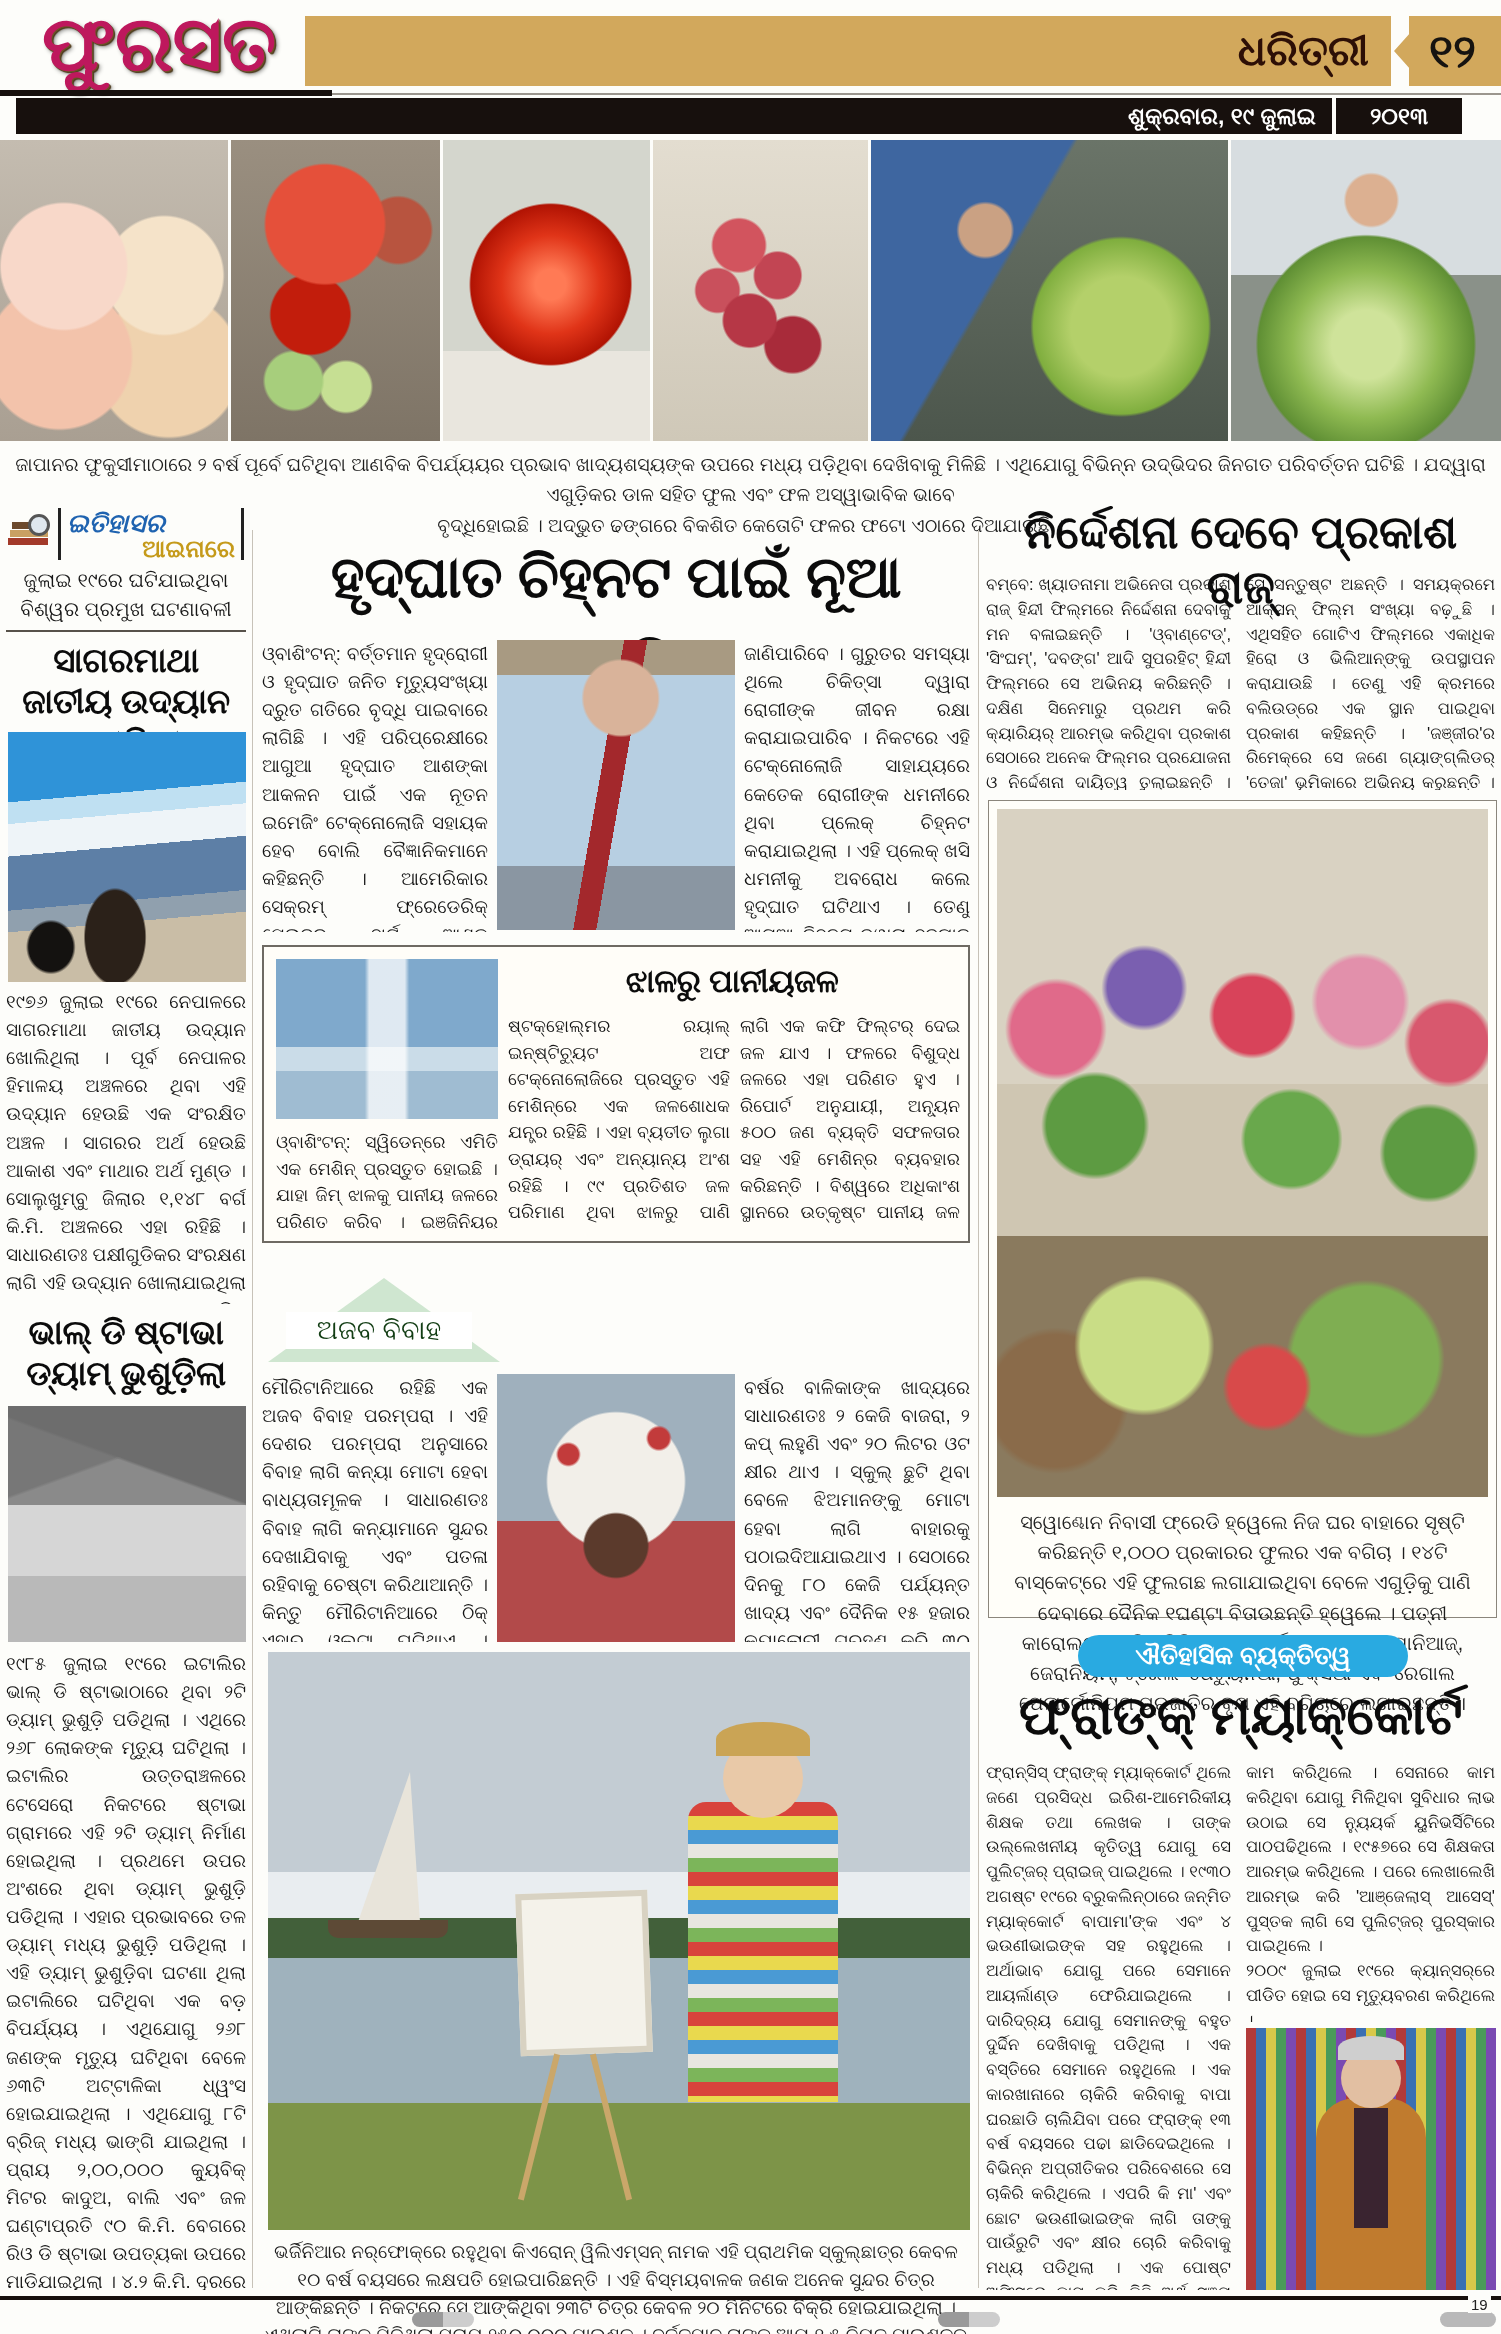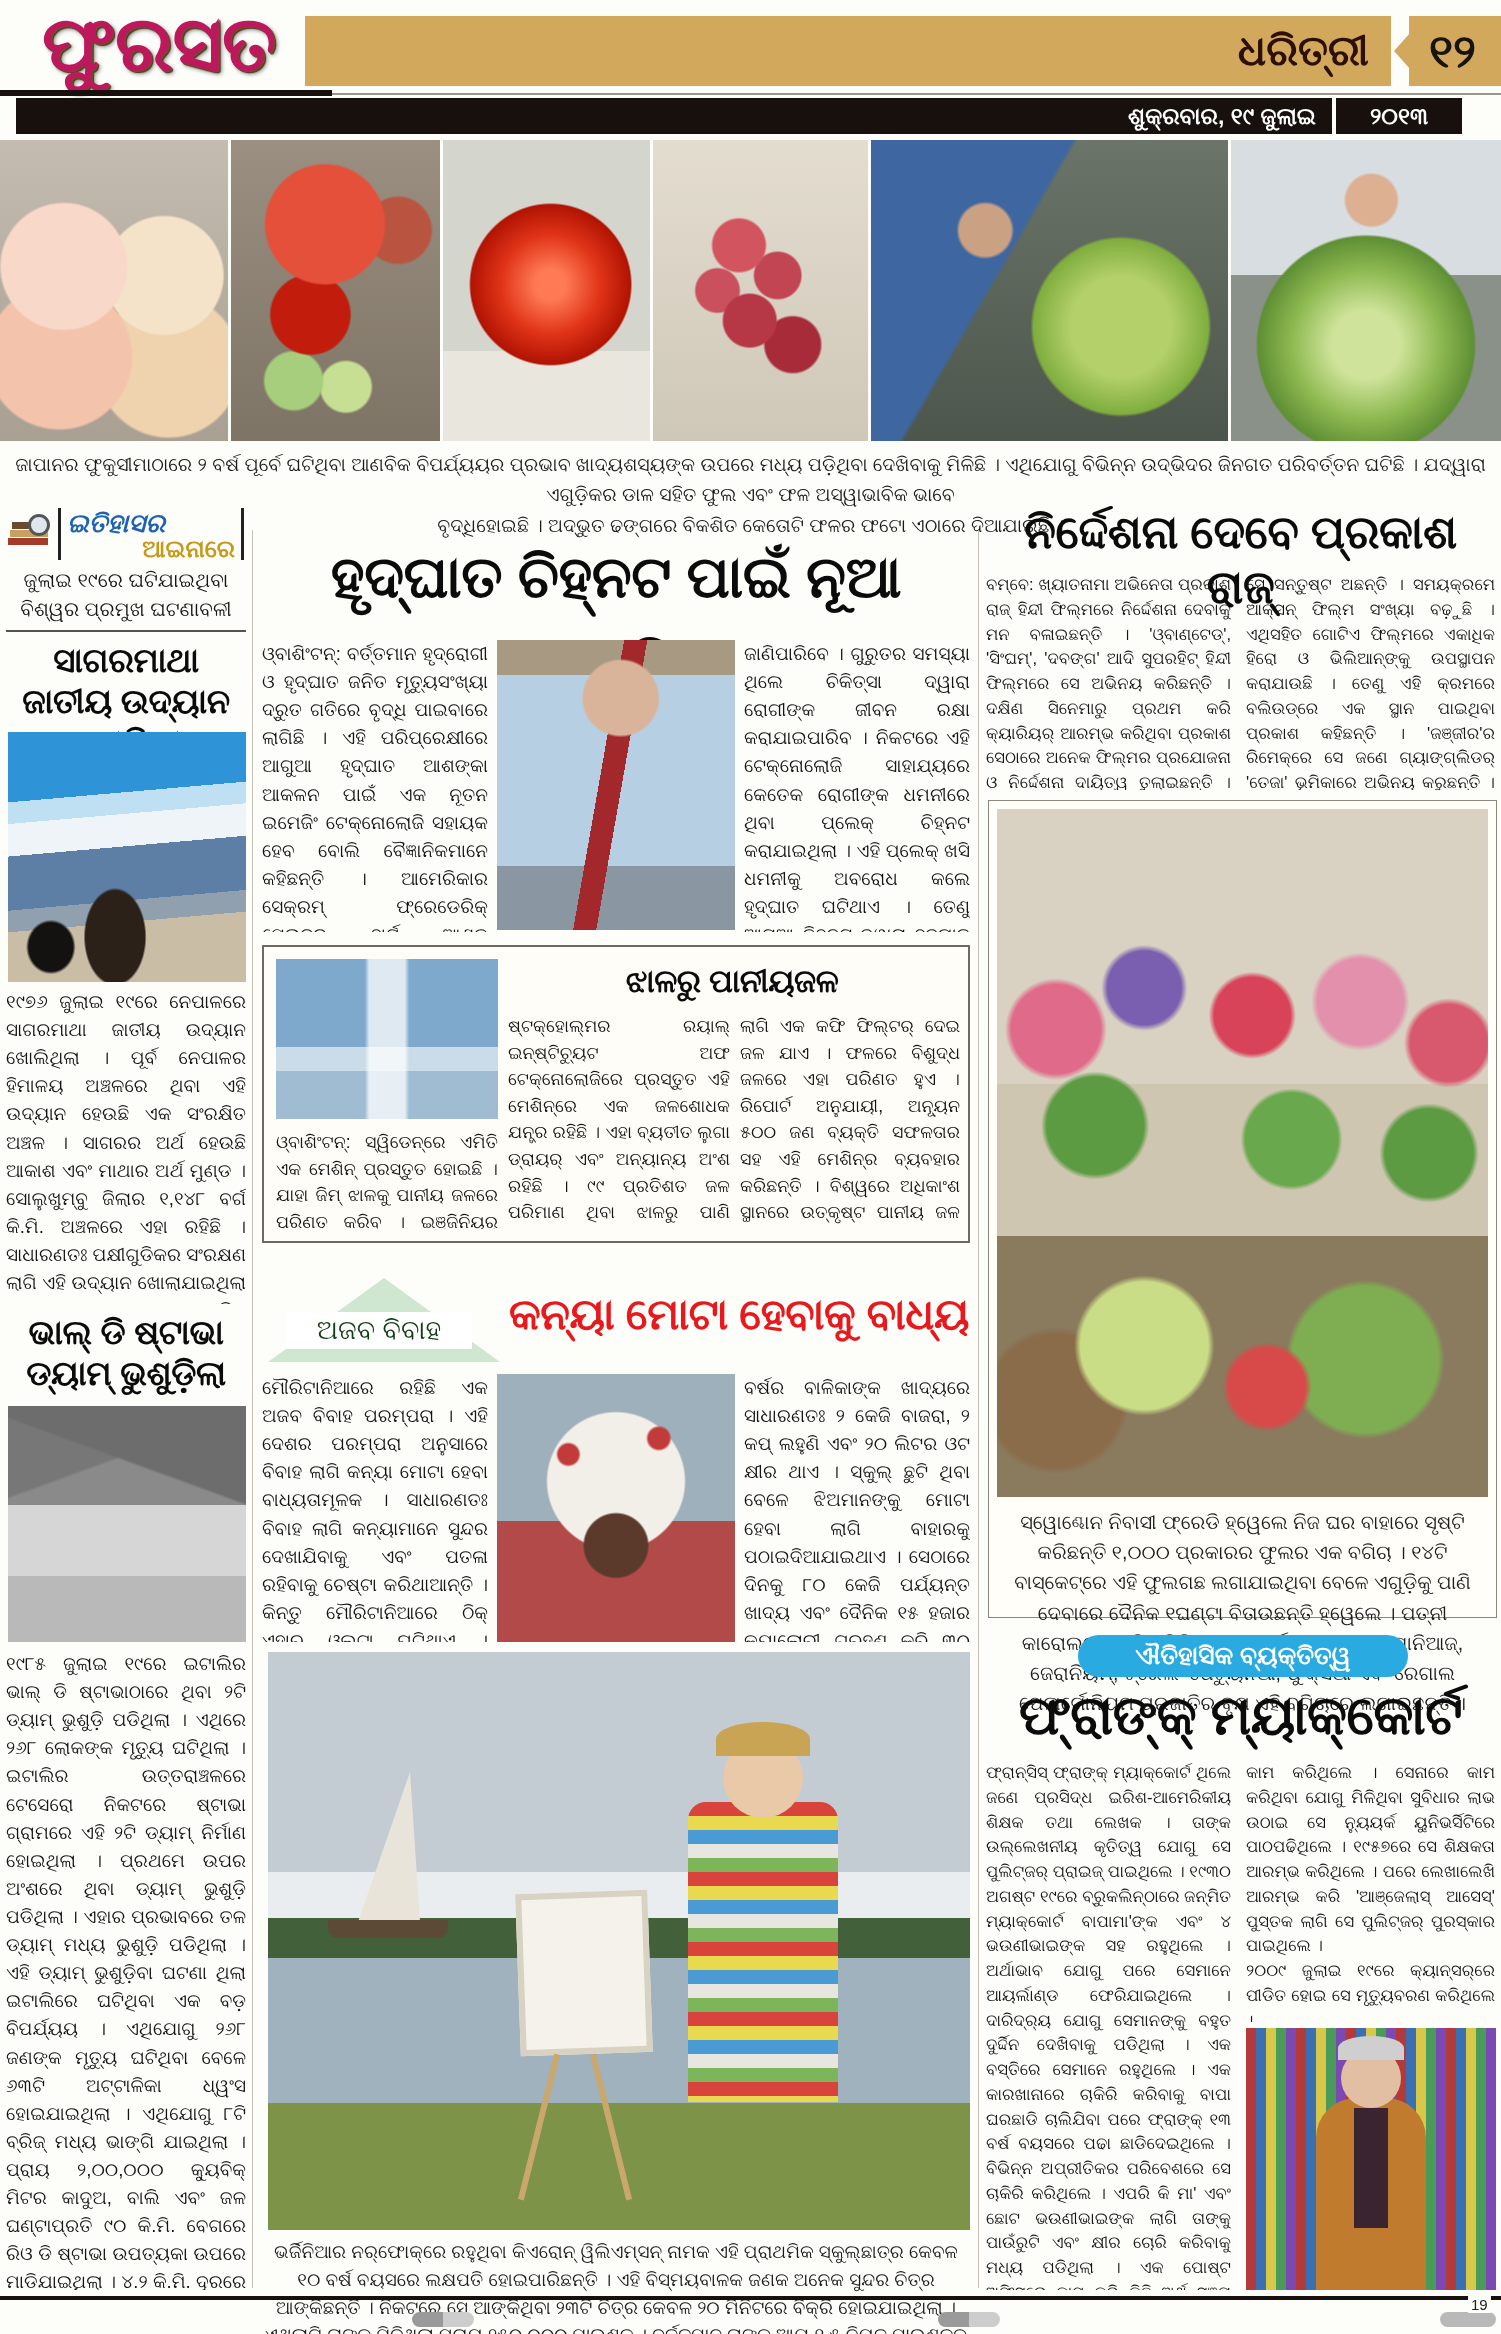--- a/index.html
+++ b/index.html
@@ -146,21 +146,20 @@
         linear-gradient(90deg,rgba(255,255,255,0) 0 40%,rgba(255,255,255,.75) 42% 58%,rgba(255,255,255,0) 60%),
         linear-gradient(#7fa9cc 0 55%,#cadcE8 55% 70%,#9fbcd2 70% 100%);"></div>
     <div class="abs headline ct" style="left:240px;top:16px;width:456px;height:56px;font-size:32px;">ଝାଳରୁ ପାନୀୟଜଳ</div>
     <div class="abs body-txt jt" style="left:12px;top:182px;width:222px;height:100px;font-size:17.5px;">ଓ୍ବାଶିଂଟନ୍: ସ୍ୱିଡେନ୍‌ରେ ଏମିତି ଏକ ମେଶିନ୍ ପ୍ରସ୍ତୁତ ହୋଇଛି । ଯାହା ଜିମ୍ ଝାଳକୁ ପାନୀୟ ଜଳରେ ପରିଣତ କରିବ । ଇଞ୍ଜିନିୟର୍ ଆଣ୍ଡ୍ରିଆସ୍ ହାମ୍ବାର ଉକ୍ତ ମେଶିନ୍ ପ୍ରସ୍ତୁତ କରିଛନ୍ତି ।</div>
     <div class="abs body-txt jt" style="left:244px;top:66px;width:222px;height:216px;font-size:17.5px;">ଷ୍ଟକ୍‌ହୋଲ୍ମର ରୟାଲ୍ ଇନ୍‌ଷ୍ଟିଚ୍ୟୁଟ ଅଫ ଟେକ୍ନୋଲୋଜିରେ ପ୍ରସ୍ତୁତ ଏହି ମେଶିନ୍‌ରେ ଏକ ଜଳଶୋଧକ ଯନ୍ତ୍ର ରହିଛି । ଏହା ବ୍ୟତୀତ ଲୁଗା ଡ୍ରାୟର୍ ଏବଂ ଅନ୍ୟାନ୍ୟ ଅଂଶ ରହିଛି । ୯୯ ପ୍ରତିଶତ ଜଳ ପରିମାଣ ଥିବା ଝାଳରୁ ପାଣି ପାଇବା ପାଇଁ ଝାଳୁଆ ଲୁଗାକୁ ଡ୍ରାୟର୍‌ରେ ପକାଯାଏ । ଏହା ଲୁଗାକୁ ସମ୍ପୂର୍ଣ୍ଣ ଭାବେ ଚିପୁଡ଼ି ଜଳ ବାହାର କରେ । ଯୁଭି ଆଲୁଅ ଦ୍ୱାରା ଝାଳ ଉଷ୍ମତା ପାଇବା ପରେ ଲବଣ ଏବଂ ଜୀବାଣୁମୁକ୍ତ ଲାଗି ହାଇଟେକ୍ ଜଳଶୋଧକ ଯନ୍ତ୍ରରେ ଏହା ବିଶୋଧନ ହୁଏ । ଏହାପରେ ଲୁଗାରୁ ଫାଇବର୍ ପାଇବା</div>
     <div class="abs body-txt jt" style="left:476px;top:66px;width:220px;height:216px;font-size:17.5px;">ଲାଗି ଏକ କଫି ଫିଲ୍ଟର୍ ଦେଇ ଜଳ ଯାଏ । ଫଳରେ ବିଶୁଦ୍ଧ ଜଳରେ ଏହା ପରିଣତ ହୁଏ । ରିପୋର୍ଟ ଅନୁଯାୟୀ, ଅନ୍ୟୂନ ୫୦୦ ଜଣ ବ୍ୟକ୍ତି ସଫଳତାର ସହ ଏହି ମେଶିନ୍‌ର ବ୍ୟବହାର କରିଛନ୍ତି । ବିଶ୍ୱରେ ଅଧିକାଂଶ ସ୍ଥାନରେ ଉତ୍କୃଷ୍ଟ ପାନୀୟ ଜଳ ସମସ୍ୟା ଦେଖାଦେଉଥିବା ବେଳେ ଏହି ମେଶିନ୍ ବେଶ୍ ସହାୟକ ହେବ । ସ୍ୱିଡେନ୍‌ର ଗୋଥା କପ୍ ଟୁର୍ନାମେଣ୍ଟରେ ଚଳିତ ସପ୍ତାହରେ ଏହା ପ୍ରଦର୍ଶିତ ହେବ । ସେଠାରେ ଖେଳାଳିଙ୍କ ଝାଳୁଆ ଲୁଗାରୁ ଏକ କପ୍ ପାନୀୟ ଜଳ ବାହାର କରାଯିବ ।</div>
   </div>
 
   <div class="abs greenbadge" style="left:268px;top:1278px;width:232px;height:84px;"></div>
   <div class="abs" style="left:286px;top:1312px;width:170px;background:#fff;padding:3px 8px;font-size:27px;font-weight:normal;color:#123d14;text-align:center;">ଅଜବ ବିବାହ</div>
-  <div class="abs headline ct" style="left:508px;top:1290px;width:462px;height:62px;font-size:43px;color:#e8191c;">କନ୍ୟା ମୋଟା ହେବାକୁ ବାଧ୍ୟ</div>
 
   <div class="abs body-txt jt" style="left:262px;top:1374px;width:226px;height:268px;">ମୌରିଟାନିଆରେ ରହିଛି ଏକ ଅଜବ ବିବାହ ପରମ୍ପରା । ଏହି ଦେଶର ପରମ୍ପରା ଅନୁସାରେ ବିବାହ ଲାଗି କନ୍ୟା ମୋଟା ହେବା ବାଧ୍ୟତାମୂଳକ । ସାଧାରଣତଃ ବିବାହ ଲାଗି କନ୍ୟାମାନେ ସୁନ୍ଦର ଦେଖାଯିବାକୁ ଏବଂ ପତଳା ରହିବାକୁ ଚେଷ୍ଟା କରିଥାଆନ୍ତି । କିନ୍ତୁ ମୌରିଟାନିଆରେ ଠିକ୍ ଏହାର ଓଲଟା ଘଟିଥାଏ । ଏଠାରେ ଝିଅ ମୋଟା ନ ହେଲେ ତାଙ୍କ ବିବାହ ହୋଇପାରେ ନାହିଁ । ତେଣୁ ବାଲ୍ୟକାଳରୁ ଝିଅମାନଙ୍କୁ ଜୋର୍ କରି ଅଧିକ ଖାଦ୍ୟ ଖୁଆଯାଇଥାଏ । ବିବାହଯୋଗ୍ୟ ହେବା ଲାଗି ୫ରୁ ୧୨</div>
 
   <div class="abs photo" style="left:497px;top:1374px;width:238px;height:268px;background:
       radial-gradient(circle at 50% 64%,#5b3a2c 0 15%,rgba(0,0,0,0) 16%),
       radial-gradient(circle at 30% 30%,#c23b3b 0 4%,rgba(0,0,0,0) 5%),
       radial-gradient(circle at 68% 24%,#c23b3b 0 4%,rgba(0,0,0,0) 5%),
       radial-gradient(circle at 50% 40%,#f2efe9 0 34%,rgba(0,0,0,0) 35%),
       linear-gradient(#9fb0bd 0 55%,#b24a4a 55% 100%);"></div>
 

